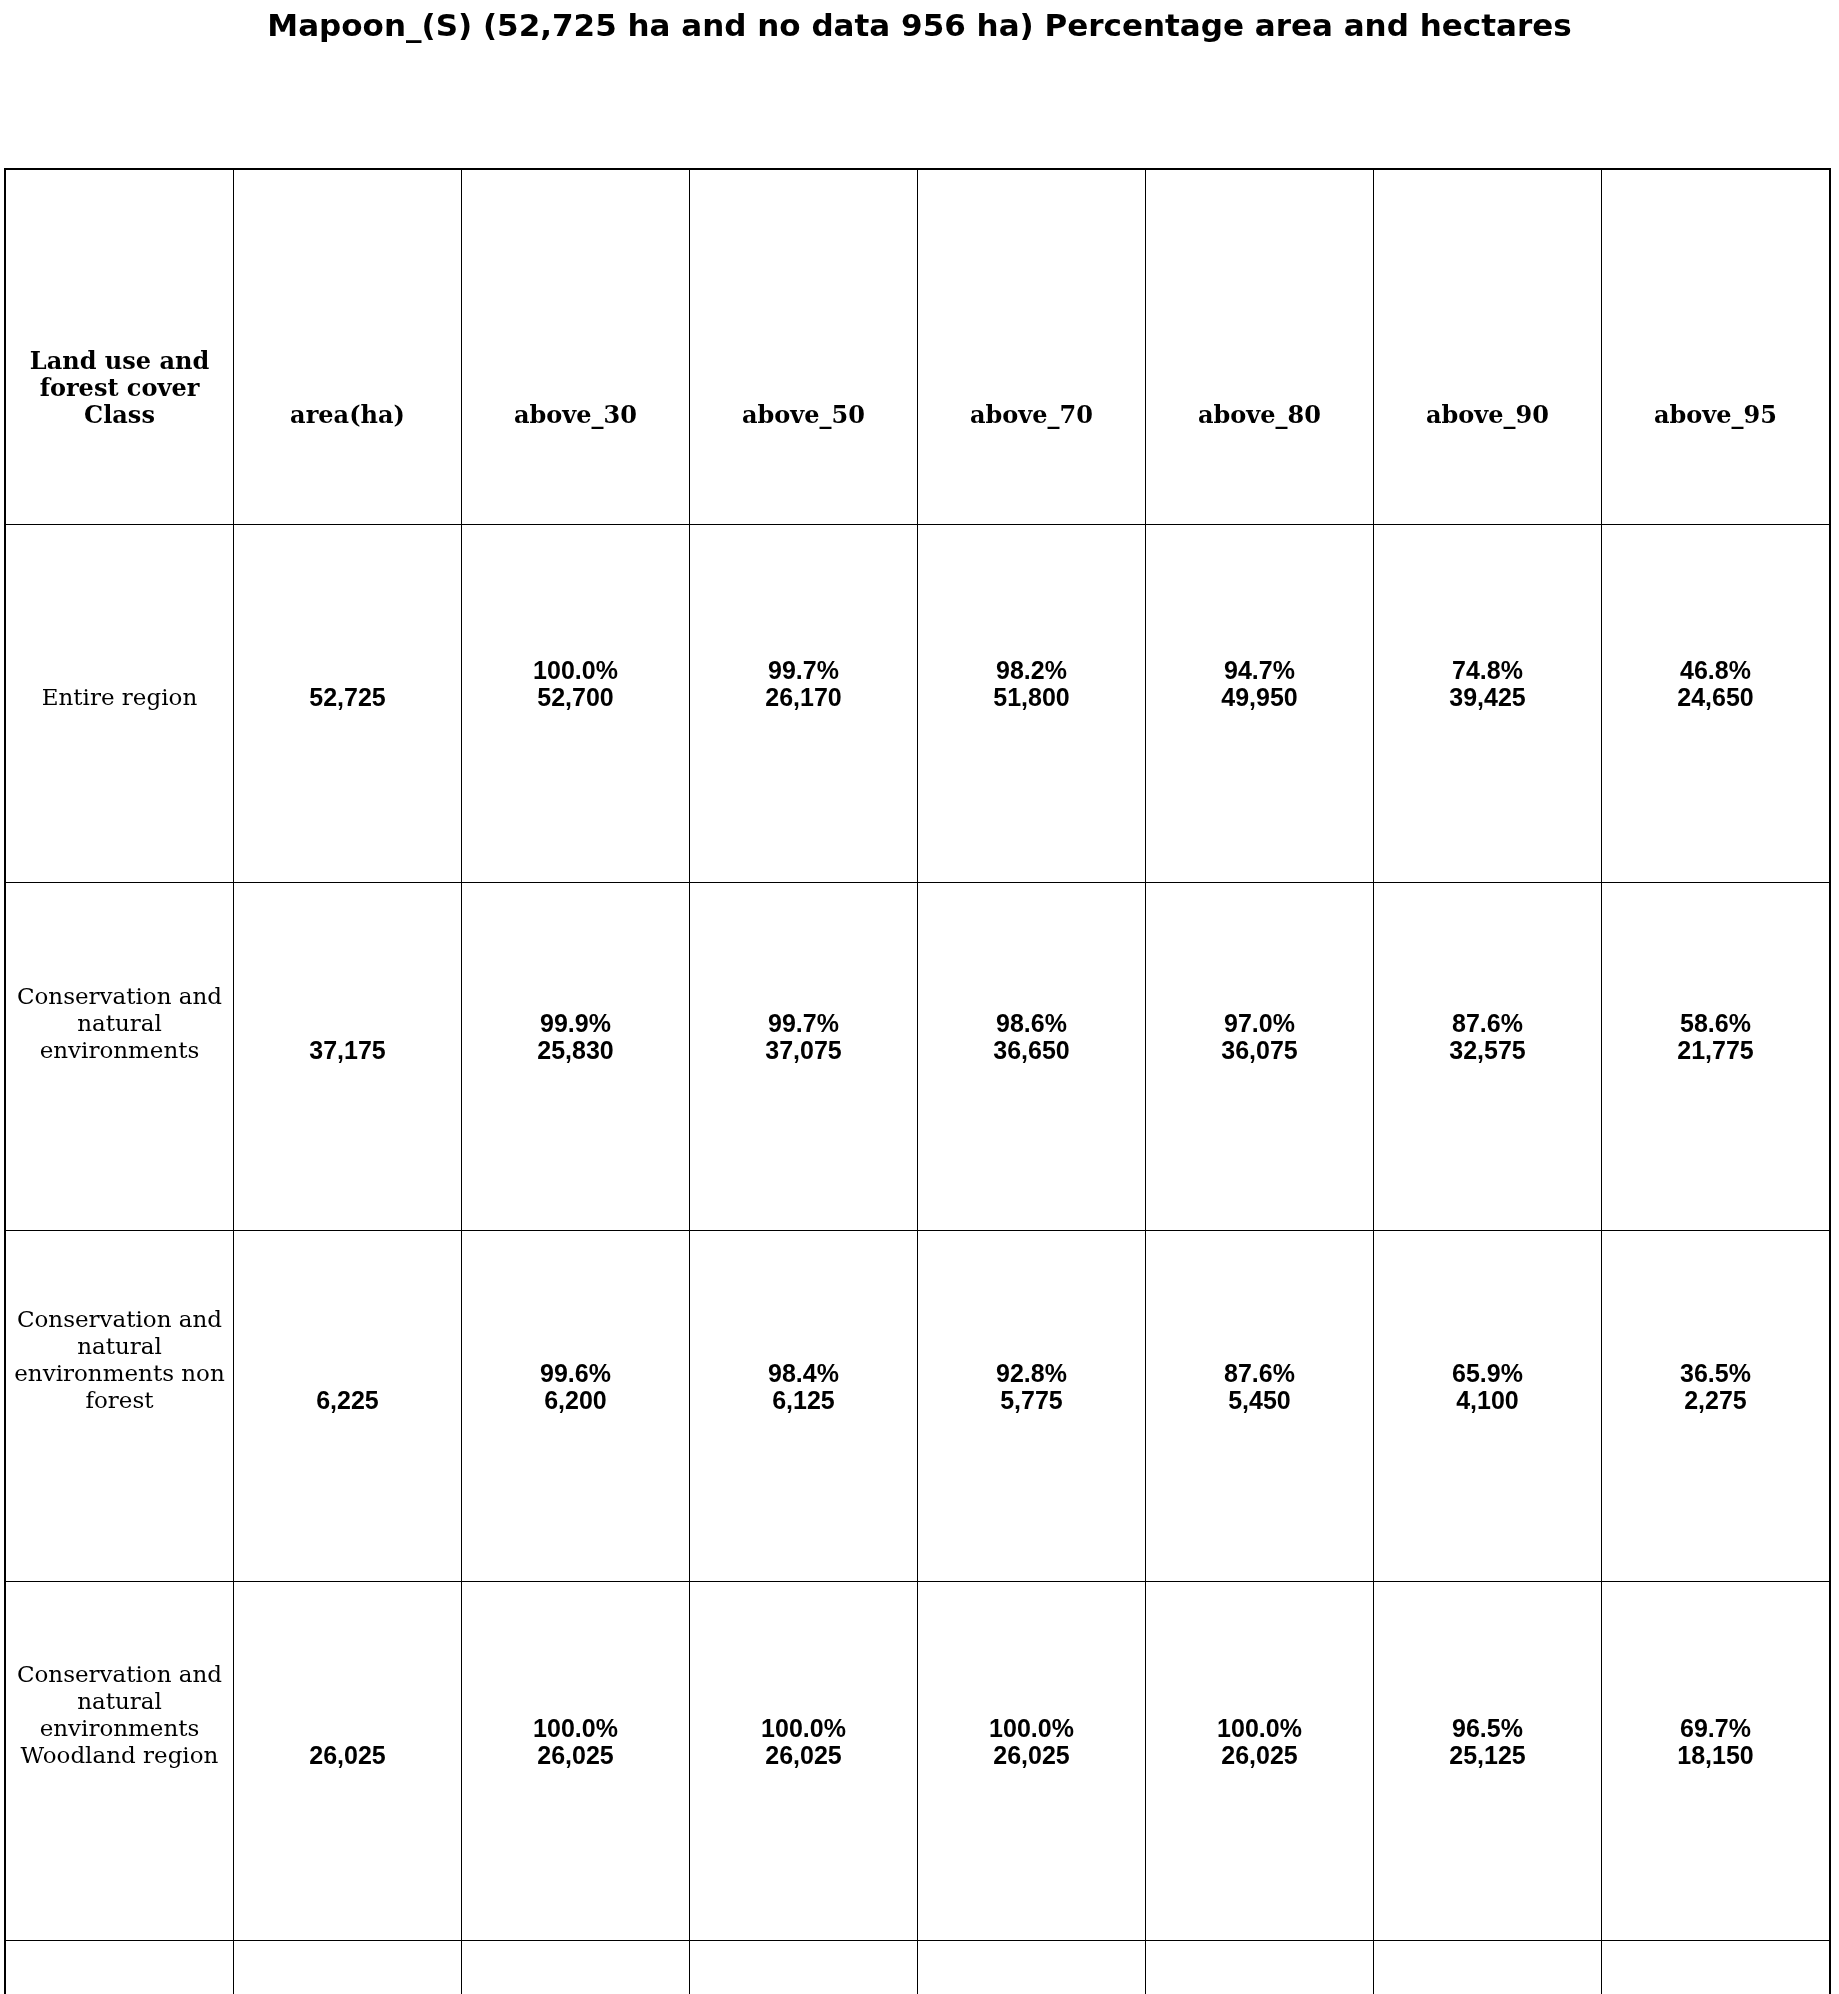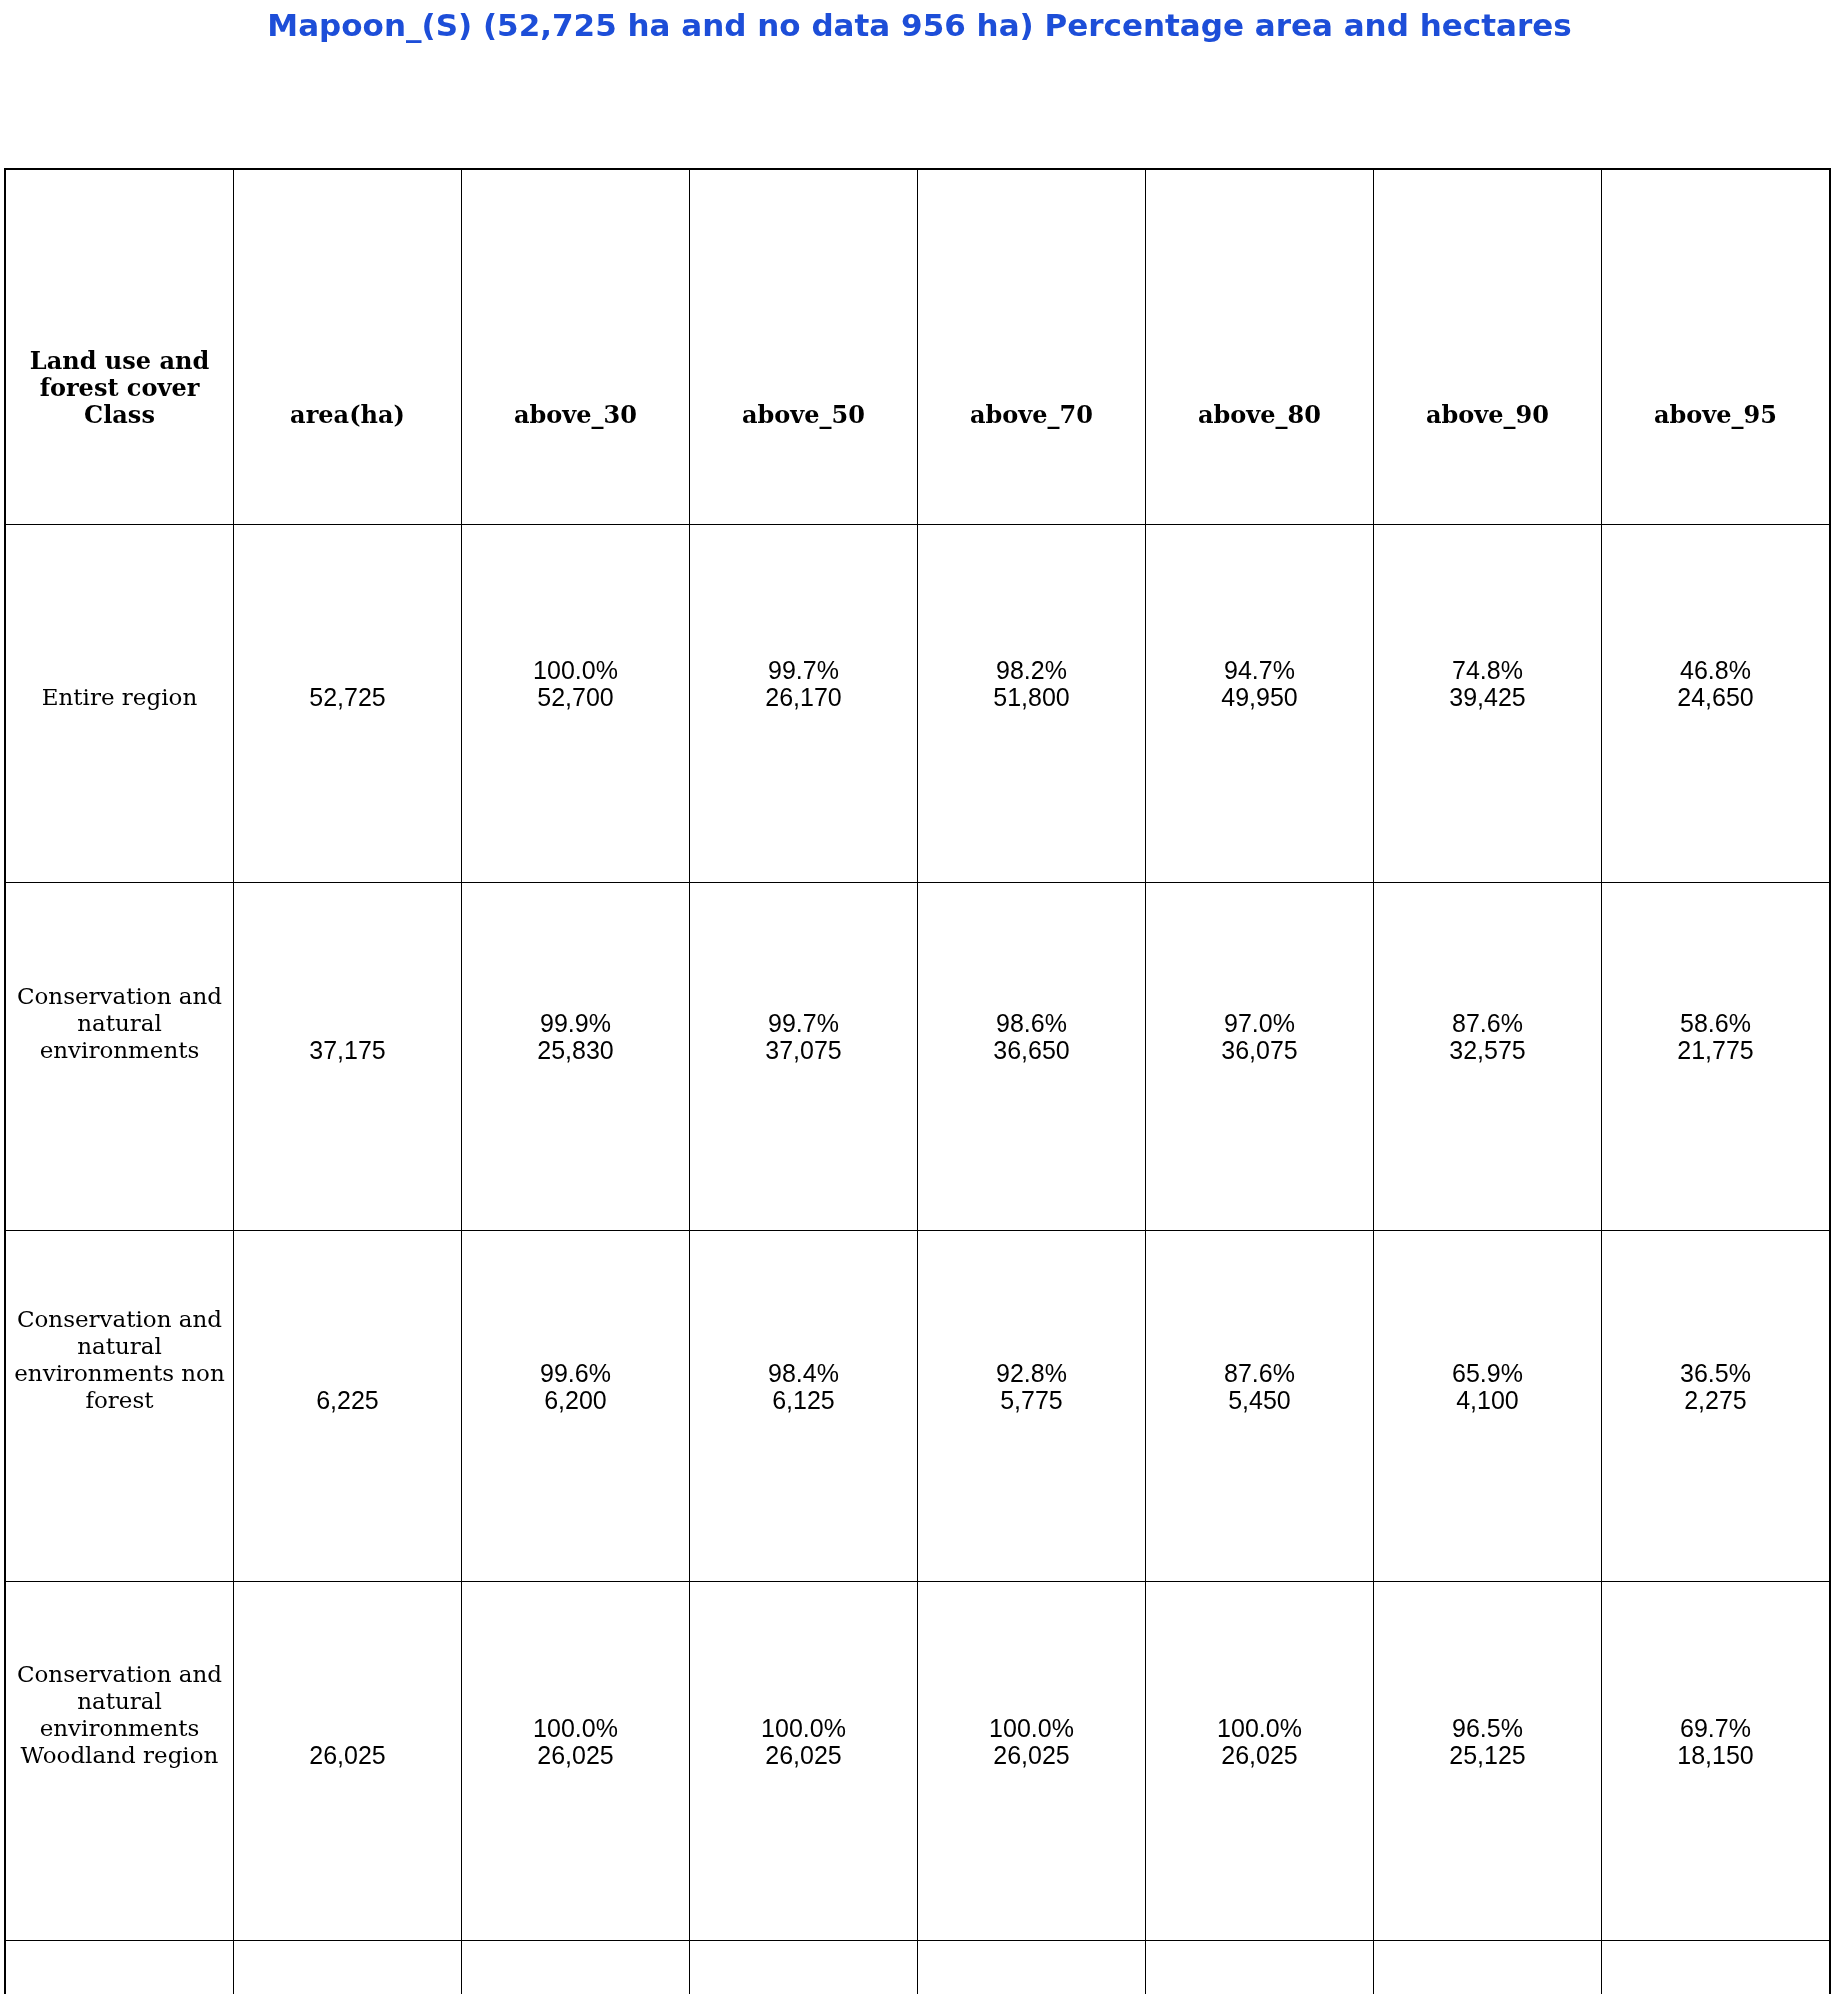--- a/index.html
+++ b/index.html
@@ -2,33 +2,33 @@
 <html style="font-size:6.4px"><head>
 <meta charset="utf-8">
 <style>
   html,body{margin:0;padding:0;background:#ffffff;}
   .page{position:relative;width:1839px;height:2549px;background:#fff;overflow:hidden;
         font-family:"DejaVu Serif",serif;color:#000;}
 
   
   .title{position:absolute;top:5.6px;left:0;right:0;text-align:center;
          font-family:"DejaVu Sans",sans-serif;font-weight:bold;
-         font-size:31px;line-height:38px;color:#1d4ed8;}
+         font-size:31px;line-height:38px;color:#000000;}
 
   
   table.tvc{position:absolute;left:4px;top:168px;width:1827px;height:2133px;
             border-collapse:collapse;table-layout:fixed;border:2px solid #000;}
   table.tvc th,table.tvc td{border:1.6px solid #000;position:relative;padding:1px;vertical-align:top;}
   table.tvc th{width:12.5%;}
   tr.hdr-row{height:355px;}
   .ct{position:absolute;left:2.4px;right:2.4px;text-align:center;}
   .hdr .line,.cls .line{white-space:nowrap;}
   .hdr{font-family:"DejaVu Serif",serif;font-weight:bold;font-size:24px;line-height:27px;bottom:96px;}
   .cls{font-family:"DejaVu Serif",serif;font-weight:normal;font-size:23px;line-height:27px;bottom:calc(50% - 8.4px);}
-  .num{font-family:"Liberation Sans","DejaVu Sans",sans-serif;font-weight:normal;
+  .num{font-family:"Liberation Sans","DejaVu Sans",sans-serif;font-weight:bold;
        font-size:25px;line-height:27px;bottom:calc(50% - 8.4px);}
 </style>
 </head>
 <body>
 
 <div class="page">
 
   <div class="title">
     <div>Mapoon_(S) (52,725 ha and no data 956 ha) Percentage area and hectares</div>
   </div>

